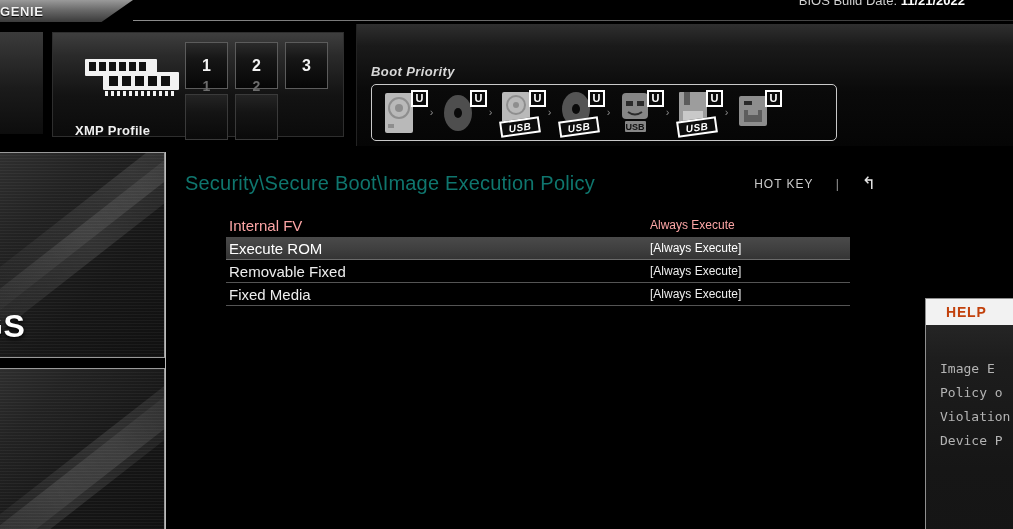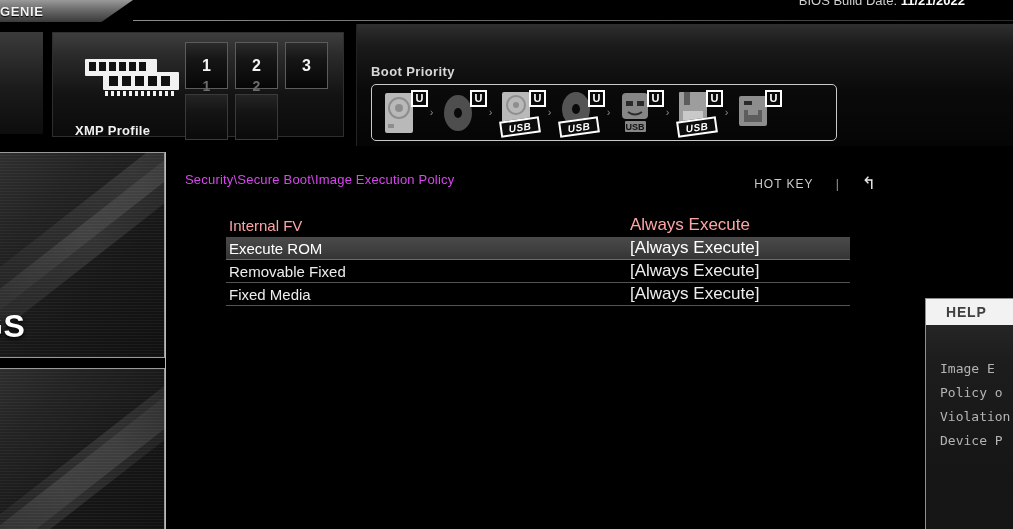--- a/index.html
+++ b/index.html
@@ -77,21 +77,21 @@
   .xmp-btn.user .n { font-size: 14px; font-weight: bold; line-height: 15px; }
   .xmp-btn.user .u { font-size: 10px; font-weight: normal; line-height: 13px; margin-top: 48px; }
 
   .boot-panel {
     position: absolute; left: 356px; top: 0px; width: 658px; height: 122px;
     background: linear-gradient(180deg, #2f2f2f 0%, #1a1a1a 18%, #0a0a0a 55%, #050505 100%);
     border-left: 1px solid #232323;
   }
   .boot-title {
     position: absolute; left: 14px; top: 40px;
-    font-size: 13px; font-weight: bold; color: #d8d8d8; letter-spacing: .4px;
+    font-size: 13px; font-weight: bold; color: #d8d8d8; letter-spacing: .4px; font-style: italic;
   }
   .boot-box {
     position: absolute; left: 14px; top: 60px; width: 466px; height: 57px;
     border: 1px solid #c9c9c9; border-radius: 5px;
     display: flex; align-items: center;
     padding: 0 6px;
   }
   .boot-item { position: relative; width: 48px; height: 46px; flex: 0 0 auto; }
   .boot-arrow {
     flex: 0 0 auto; width: 11px; text-align: center;
@@ -147,39 +147,39 @@
     background: #b9b9b9;
   }
 
   
   .main {
     position: absolute; left: 166px; top: 0px; width: 747px; height: 383px;
     background: #000;
   }
   .breadcrumb {
     position: absolute; left: 19px; top: 26px;
-    font-size: 13px; color: #d946ef; letter-spacing: .2px; white-space: nowrap;
+    font-size: 20px; color: #0f766e; letter-spacing: .2px; white-space: nowrap;
   }
   .hotkey {
     position: absolute; right: 36px; top: 29px;
     display: flex; align-items: center; gap: 22px;
     font-size: 12px; color: #c9c9c9; letter-spacing: 1px;
   }
   .hotkey .bar { color: #9a9a9a; }
   .hotkey .back { font-size: 17px; color: #e6e6e6; line-height: 1; }
 
   .settings { position: absolute; left: 60px; top: 68px; width: 624px; }
   .srow {
     position: relative; height: 23px; width: 624px;
     border-bottom: 1px solid #545454;
     display: flex; align-items: center;
   }
   .srow.dim { border-bottom-color: transparent; }
   .srow .nm { position: absolute; left: 3px; font-size: 15px; color: #ededed; white-space: nowrap; }
-  .srow .vl { position: absolute; left: 404px; font-size: 17px; color: #ededed; white-space: nowrap; }
+  .srow .vl { position: absolute; left: 424px; font-size: 12px; color: #ededed; white-space: nowrap; }
   .srow.dim .nm, .srow.dim .vl { color: #fca5a5; }
   .srow.sel {
     background: linear-gradient(180deg, #4a4a4a 0%, #3f3f3f 55%, #343434 100%);
     border-bottom-color: #6a6a6a;
   }
   .srow.sel .nm, .srow.sel .vl { color: #ffffff; }
 
   
   .help {
     position: absolute; left: 919px; top: 152px; width: 94px; height: 377px;
@@ -190,21 +190,21 @@
     border: 1px solid #8f8f8f; border-right: none;
     background: linear-gradient(180deg, #2b2b2b 0%, #1d1d1d 16%, #161616 45%, #131313 100%);
   }
   .help-head {
     position: absolute; left: 0px; top: 0px; width: 198px; height: 26px;
     background: #f2f2f2;
     display: flex; align-items: center; justify-content: flex-start;
   }
   .help-head span {
     margin-left: 20px;
-    font-size: 14px; font-weight: bold; color: #404040; letter-spacing: .8px;
+    font-size: 14px; font-weight: bold; color: #c2410c; letter-spacing: .8px;
   }
   .help-body { position: absolute; left: 14px; top: 58px; width: 190px; }
   .help-line {
     font-family: "DejaVu Sans Mono", monospace;
     font-size: 13px; color: #b4b4b4; line-height: 24px; white-space: nowrap;
   }
 </style>
 </head>
 <body>
 

